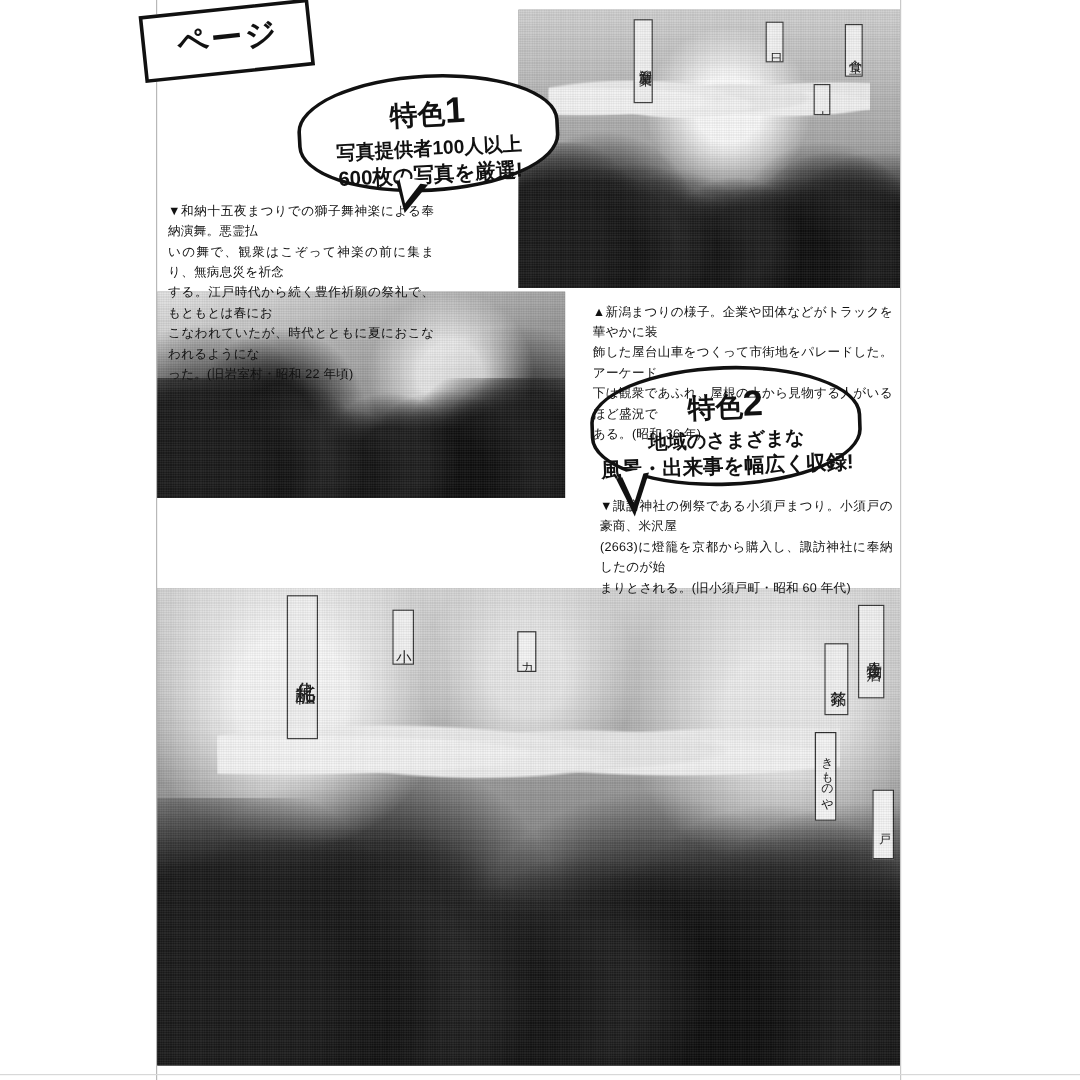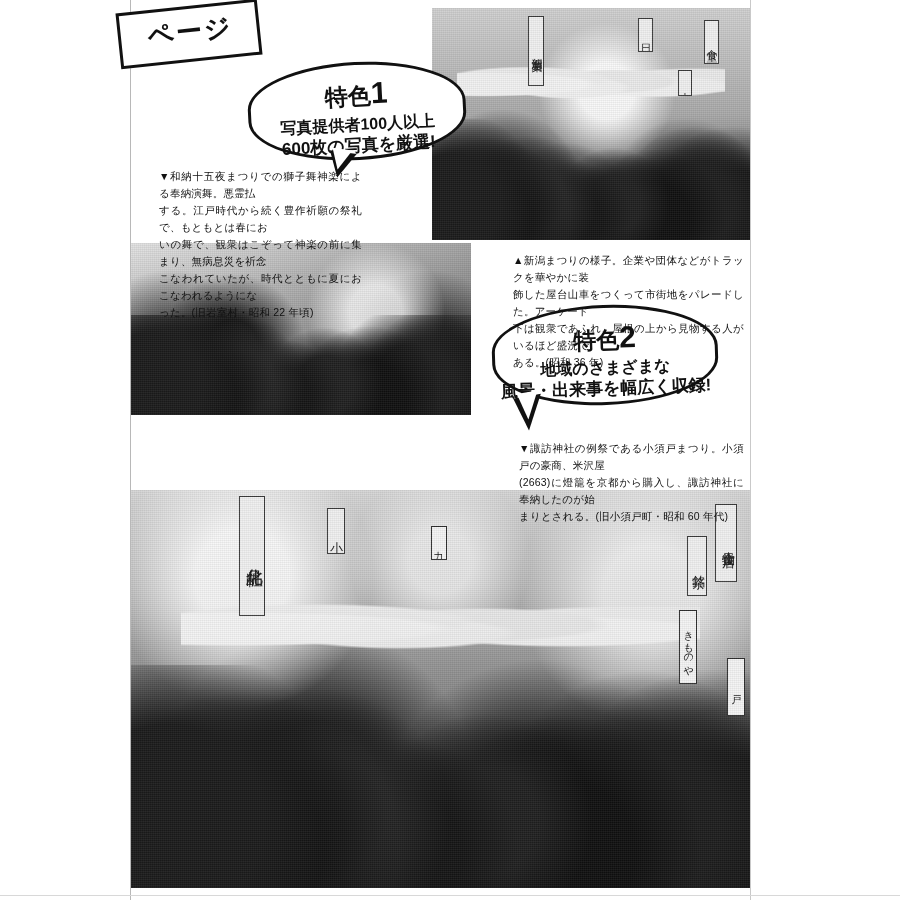--- a/index.html
+++ b/index.html
@@ -312,26 +312,25 @@
     top: 168px;
     width: 222px;
   }
   #caption-parade {
     left: 494px;
     top: 252px;
     width: 250px;
   }
   #caption-suwa {
     left: 500px;
-    top: 440px;
+    top: 414px;
     width: 244px;
   }
   .caption .ln {
     display: block;
-    margin-left: 19px;
   }
 </style>
 </head>
 <body>
 
 <div id="page">
 
   <div class="frame-line frame-left"></div>
   <div class="frame-line frame-right"></div>
   <div class="frame-line frame-bottom"></div>
@@ -387,22 +386,22 @@
       <span>特色</span><span class="big">2</span>
     </div>
     <div class="line l2">地域のさまざまな</div>
     <div class="line l3">風景・出来事を幅広く収録!</div>
   </div>
   <div class="bubble-tail-2"></div>
   <div class="bubble-tail-2-in"></div>
 
   <div class="caption" id="caption-lion">
     <span class="ln">▼和納十五夜まつりでの獅子舞神楽による奉納演舞。悪霊払</span>
+    <span class="ln">いの舞で、観衆はこぞって神楽の前に集まり、無病息災を祈念</span>
     <span class="ln">する。江戸時代から続く豊作祈願の祭礼で、もともとは春にお</span>
-    <span class="ln">いの舞で、観衆はこぞって神楽の前に集まり、無病息災を祈念</span>
     <span class="ln">こなわれていたが、時代とともに夏におこなわれるようにな</span>
     <span class="ln">った。(旧岩室村・昭和 22 年頃)</span>
   </div>
 
   <div class="caption" id="caption-parade">
     <span class="ln">▲新潟まつりの様子。企業や団体などがトラックを華やかに装</span>
     <span class="ln">飾した屋台山車をつくって市街地をパレードした。アーケード</span>
     <span class="ln">下は観衆であふれ、屋根の上から見物する人がいるほど盛況で</span>
     <span class="ln">ある。(昭和 36 年)</span>
   </div>

